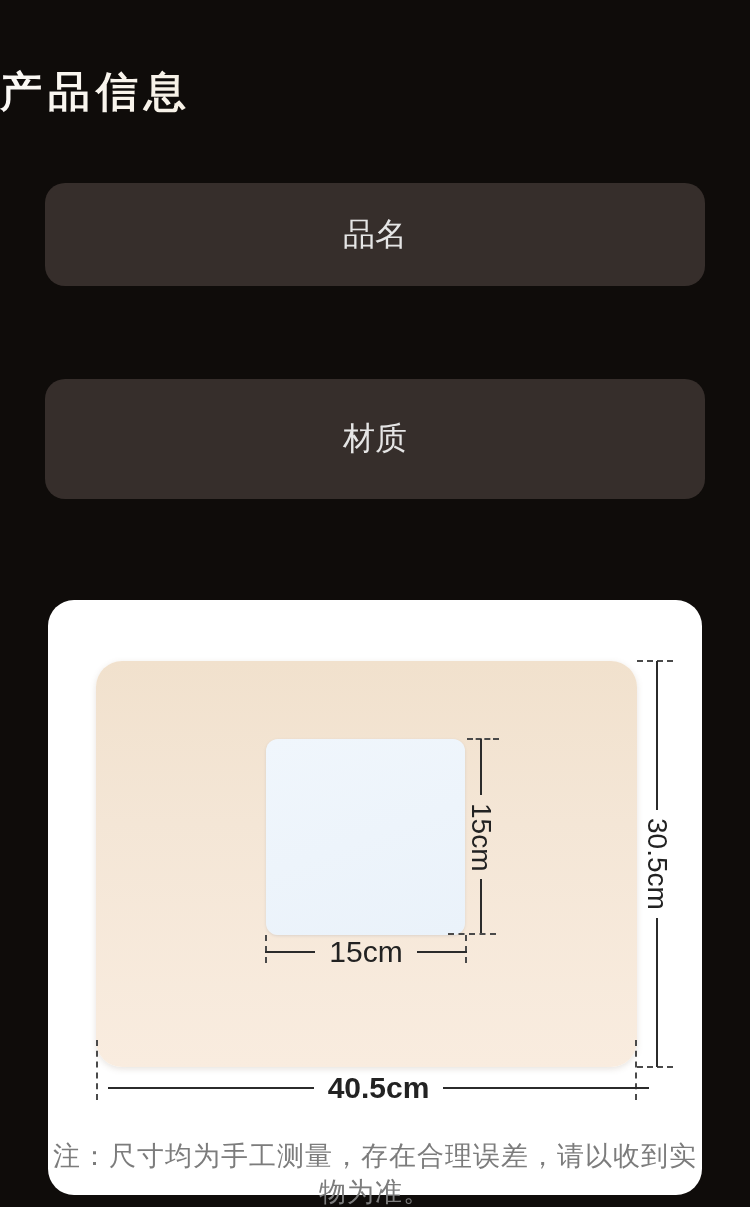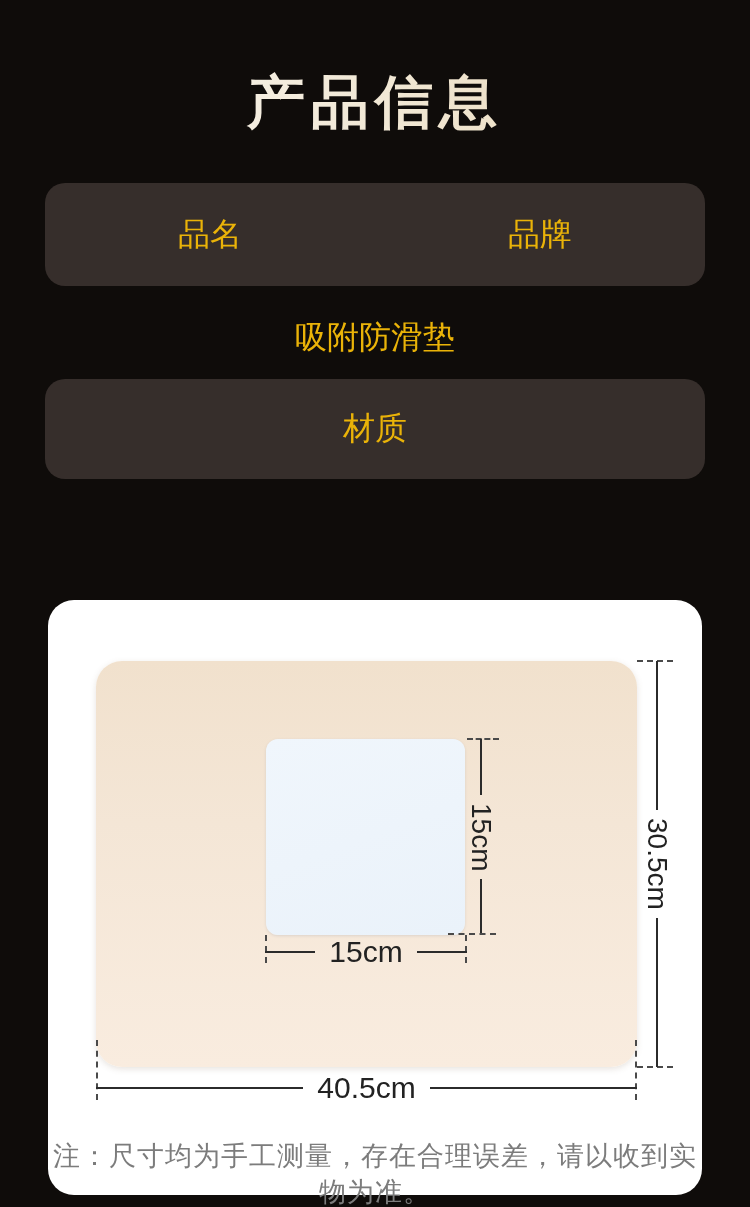--- a/index.html
+++ b/index.html
@@ -2,33 +2,33 @@
 <html><head>
 <meta charset="utf-8">
 <style>
   html,body{margin:0;padding:0;background:#0f0c0a;}
   .page{
     position:relative;width:750px;height:1207px;background:#0f0c0a;
     font-family:"Liberation Sans","DejaVu Sans",sans-serif;overflow:hidden;
   }
   
   .title{
-    position:absolute;left:0;top:64px;width:100%;text-align:center;
-    font-size:58px;font-weight:700;letter-spacing:6px;
+    position:absolute;left:0;top:64px;width:100%;text-align:left;
+    font-size:42px;font-weight:700;letter-spacing:6px;
     background:linear-gradient(90deg,#fbf9f6 0%,#f2ead9 45%,#e9d6b4 100%);
     -webkit-background-clip:text;background-clip:text;color:transparent;
   }
   
   .row{position:absolute;left:45px;width:660px;display:flex;}
   .row .cell{flex:1;display:flex;align-items:center;justify-content:center;
-    color:#eab308;font-size:32px;}
+    color:#e5e5e5;font-size:32px;}
   .hdr{background:#362e2b;border-radius:20px;}
   .hdr1{top:183px;height:103px;}
   .val1{top:316px;height:44px;}
-  .hdr2{top:379px;height:100px;}
+  .hdr2{top:379px;height:120px;}
   .val2{top:516px;height:44px;}
   
   .card{position:absolute;left:48px;top:600px;width:654px;height:595px;
     background:#ffffff;border-radius:26px;}
   .mat{position:absolute;left:48px;top:61px;width:541px;height:406px;
     border-radius:26px;
     background:linear-gradient(180deg,#f1e1cd 0%,#f4e6d6 40%,#f9ecdf 100%);
     box-shadow:0 2px 6px rgba(120,100,80,.18);}
   .sq{position:absolute;left:218px;top:139px;width:199px;height:196px;
     border-radius:12px;
@@ -48,24 +48,22 @@
 </style>
 </head>
 <body>
 
 <div class="page">
 
   <div class="title">产品信息</div>
 
   <div class="row hdr hdr1">
     <div class="cell">品名</div>
-    <div class="cell">品牌</div>
   </div>
   <div class="row val1">
-    <div class="cell">吸附防滑垫</div>
   </div>
   <div class="row hdr hdr2">
     <div class="cell">材质</div>
   </div>
 
   <div class="card">
     <div class="mat"></div>
     <div class="sq"></div>
 
     <div class="dash-h" style="left:419px;top:138px;width:32px;"></div>
@@ -87,21 +85,21 @@
     <div class="dash-h" style="left:589px;top:60px;width:36px;"></div>
     <div class="dash-h" style="left:589px;top:466px;width:36px;"></div>
     <div class="vdim" style="left:594px;top:61px;height:406px;">
       <div class="seg"></div>
       <div class="vlabel">30.5cm</div>
       <div class="seg"></div>
     </div>
 
     <div class="dash-v" style="left:48px;top:440px;height:60px;"></div>
     <div class="dash-v" style="left:587px;top:440px;height:60px;"></div>
-    <div class="hdim" style="left:48px;top:470px;width:541px;">
+    <div class="hdim" style="left:60px;top:470px;width:541px;font-weight:bold;">
       <div class="seg"></div>
       <div class="hlabel">40.5cm</div>
       <div class="seg"></div>
     </div>
 
     <div class="note">注：尺寸均为手工测量，存在合理误差，请以收到实物为准。</div>
   </div>
 
 </div>
 

